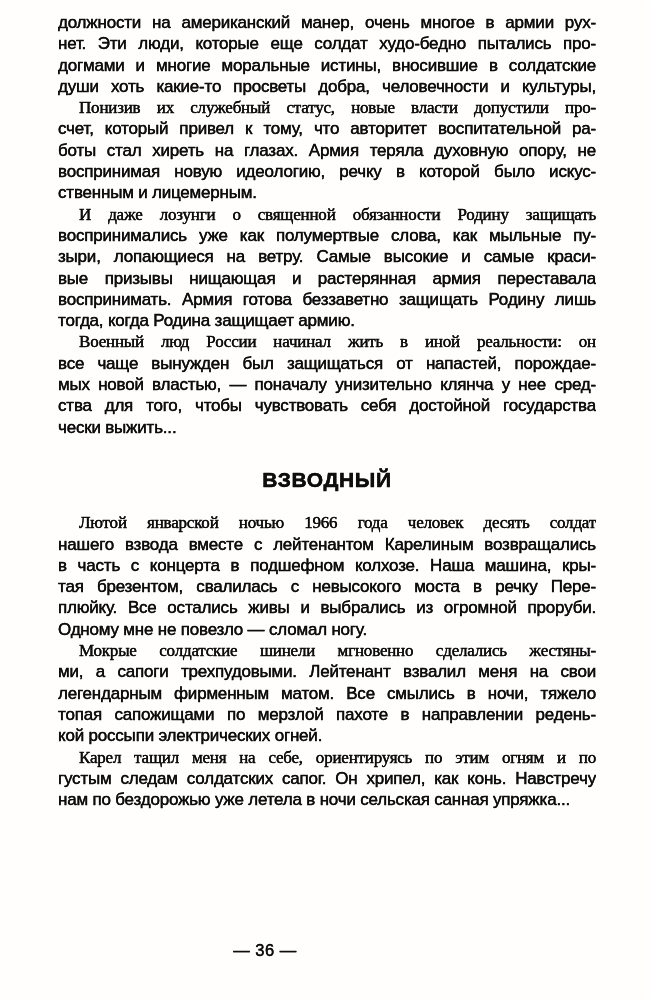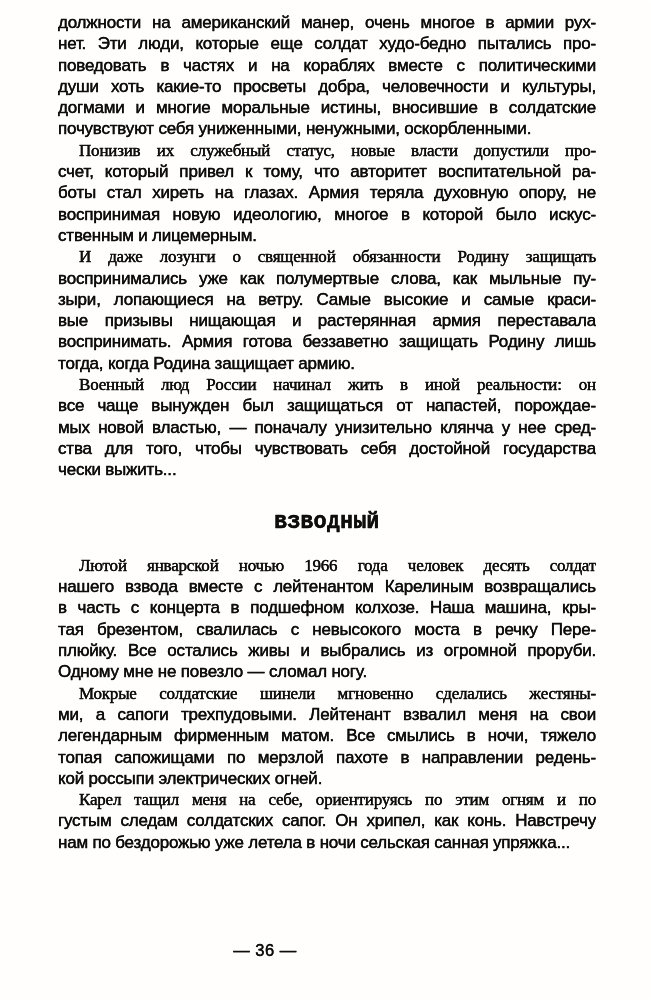--- a/index.html
+++ b/index.html
@@ -45,21 +45,20 @@
     font-family: Liberation Serif, serif;
   }
   .chapter-heading {
     margin-top: 31px;
     margin-bottom: 22px;
     text-align: center;
     text-align-last: center;
     font-size: 21px;
     font-weight: bold;
     letter-spacing: 0.6px;
-    font-family: Liberation Mono, monospace;
     -webkit-text-stroke: 0.4px currentColor;
   }
   .page-number {
     position: absolute;
     left: 0;
     width: 530px;
     top: 941px;
     text-align: center;
     font-size: 16.5px;
     letter-spacing: 0.5px;
@@ -69,30 +68,28 @@
   }
 </style>
 </head>
 <body>
 
 <div class="page">
   <div class="text-block" id="text-block">
       <div class="para">
         <div class="line">должности на американский манер, очень многое в армии рух-</div>
         <div class="line">нет. Эти люди, которые еще солдат худо-бедно пытались про-</div>
-        <div class="line">поведовать в частях и на кораблях вместе с политическими</div>
+        <div class="line">догмами и многие моральные истины, вносившие в солдатские</div>
         <div class="line">души хоть какие-то просветы добра, человечности и культуры,</div>
-        <div class="line">догмами и многие моральные истины, вносившие в солдатские</div>
-        <div class="line last">почувствуют себя униженными, ненужными, оскорбленными.</div>
       </div>
       <div class="para">
         <div class="line indent">Понизив их служебный статус, новые власти допустили про-</div>
         <div class="line">счет, который привел к тому, что авторитет воспитательной ра-</div>
         <div class="line">боты стал хиреть на глазах. Армия теряла духовную опору, не</div>
-        <div class="line">воспринимая новую идеологию, многое в которой было искус-</div>
+        <div class="line">воспринимая новую идеологию, речку в которой было искус-</div>
         <div class="line last">ственным и лицемерным.</div>
       </div>
       <div class="para">
         <div class="line indent">И даже лозунги о священной обязанности Родину защищать</div>
         <div class="line">воспринимались уже как полумертвые слова, как мыльные пу-</div>
         <div class="line">зыри, лопающиеся на ветру. Самые высокие и самые краси-</div>
         <div class="line">вые призывы нищающая и растерянная армия переставала</div>
         <div class="line">воспринимать. Армия готова беззаветно защищать Родину лишь</div>
         <div class="line last">тогда, когда Родина защищает армию.</div>
       </div>

